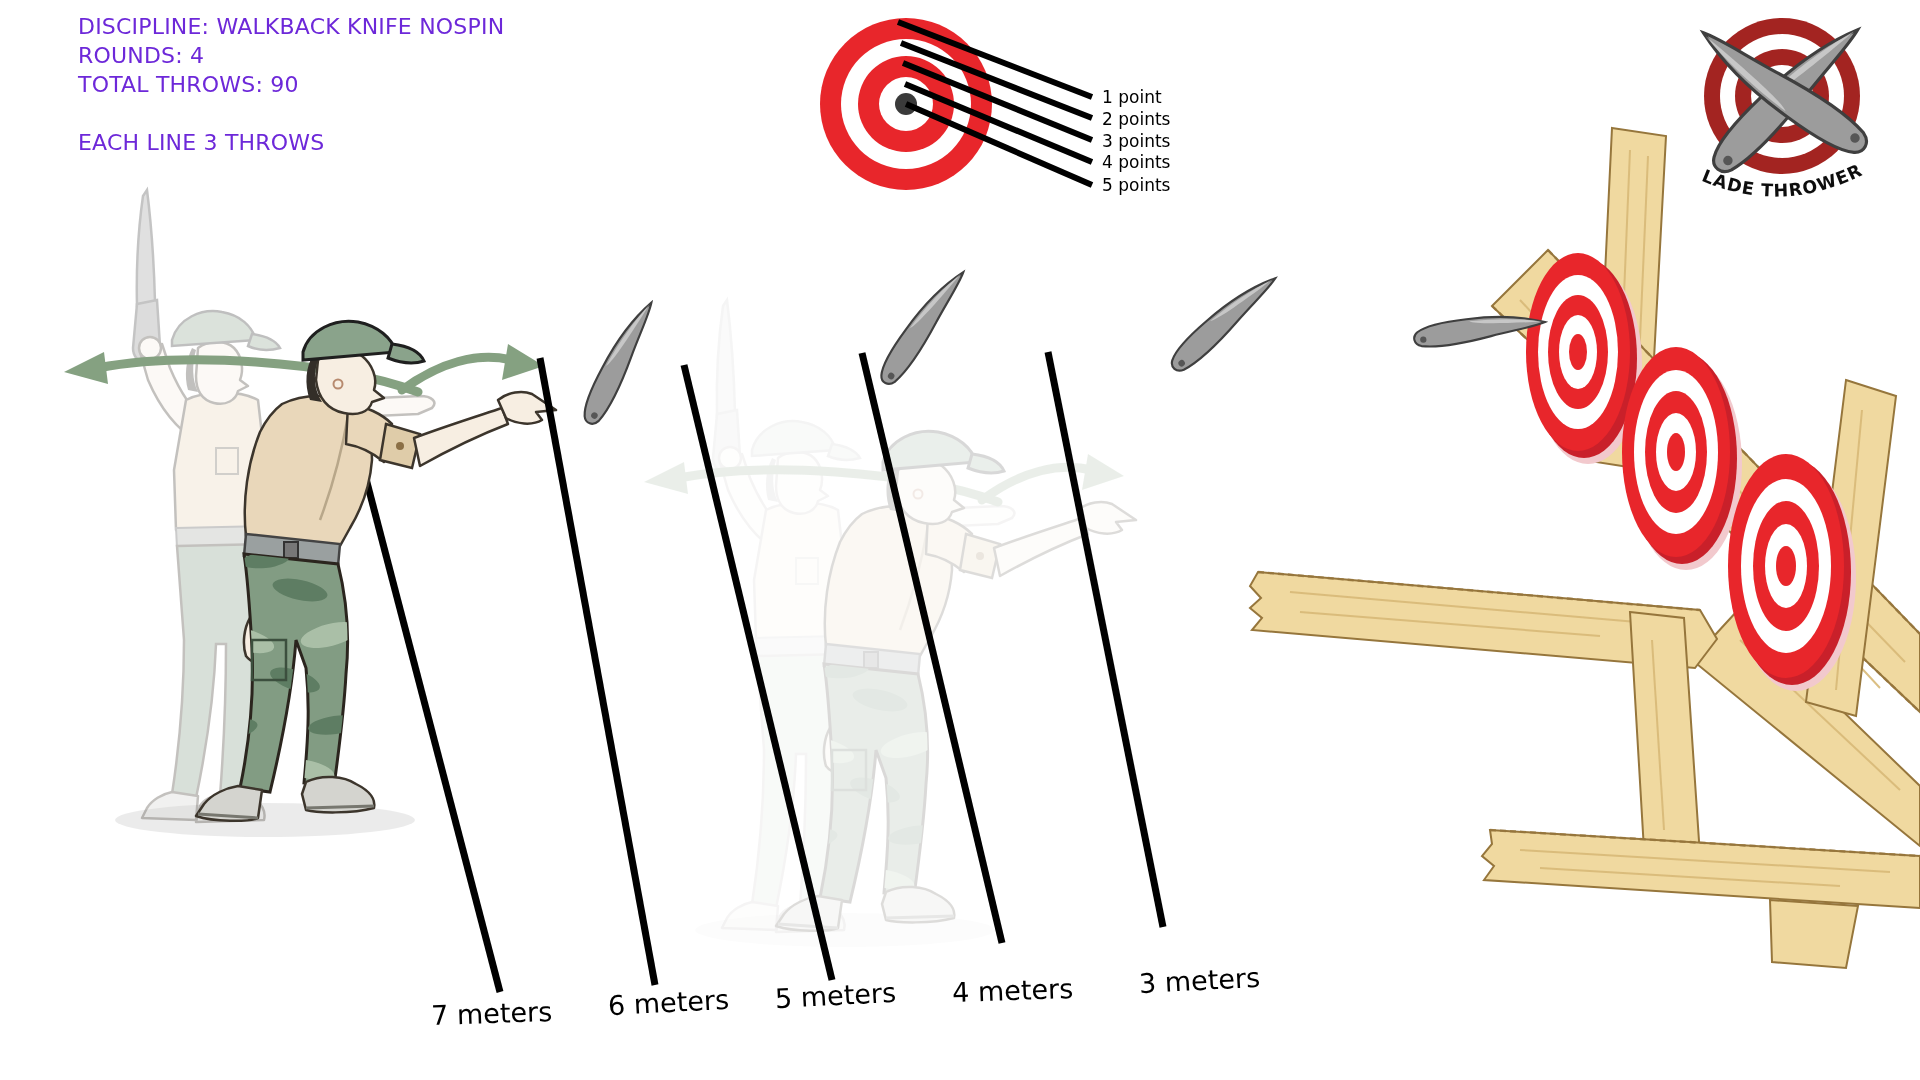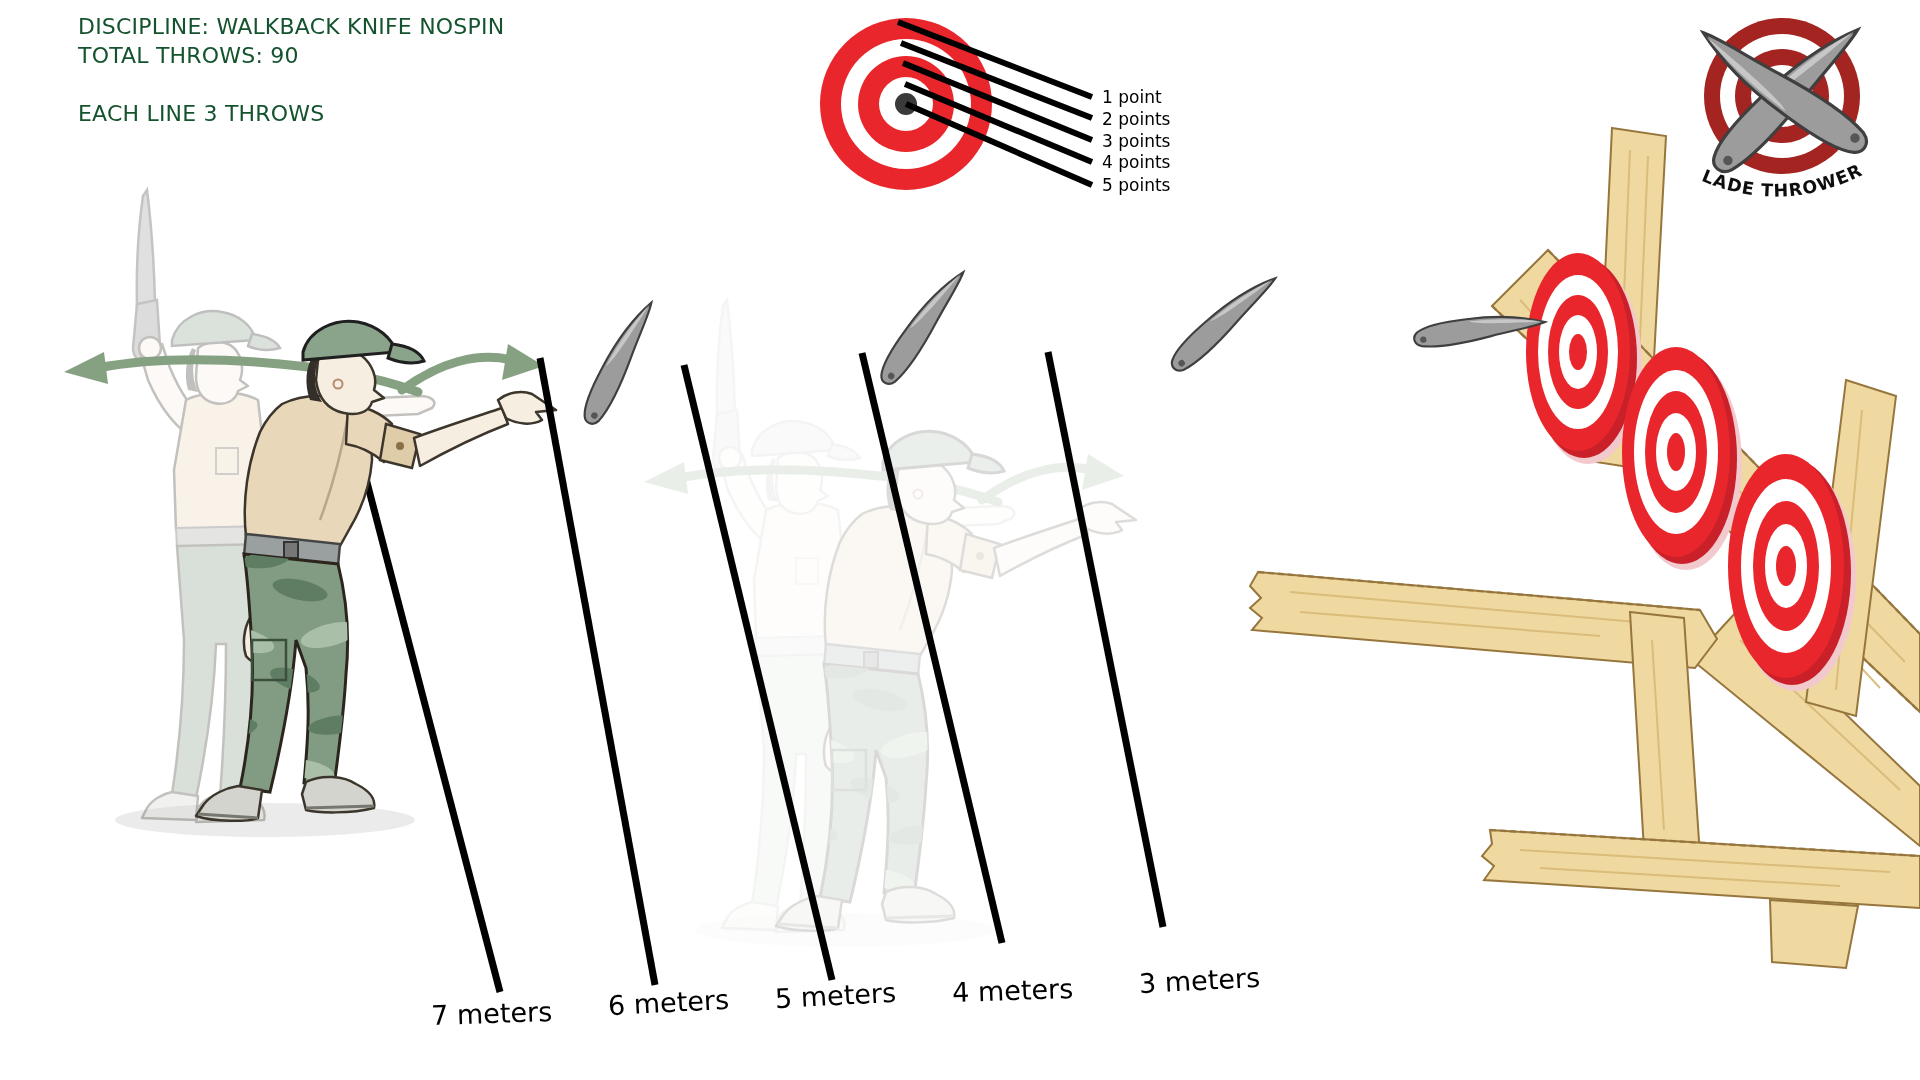--- a/index.html
+++ b/index.html
@@ -1,18 +1,18 @@
 <!DOCTYPE html>
 <html style="--target-red: #e8262b; --target-dark-red: #c9202a; --target-pink-shadow: #f2c9cd; --target-center-dark: #3a3a3a; --logo-red: #a32421; --wood: #f0d9a0; --wood-edge: #96763c; --wood-grain: #d7b877; --knife-gray: #9c9c9c; --knife-light: #cfcfcf; --knife-edge: #3f3f3f; --cap-green: #8aa38b; --shirt-tan: #e9d7ba; --skin: #f7eee2; --camo-base: #829c83; --camo-dark: #5e7d63; --camo-light: #aabfa7; --arrow-green: #85a181; --shoe-gray: #d4d4cf;"><head>
 <meta charset="utf-8">
 <style>
   html,body{margin:0;padding:0;background:#ffffff;}
   #stage{position:relative;width:1920px;height:1080px;background:#fff;overflow:hidden;
          font-family:"DejaVu Sans","Liberation Sans",sans-serif;}
-  .info{position:absolute;left:78px;top:12px;font-size:22px;line-height:29px;color:#14532d;
+  .info{position:absolute;left:78px;top:12px;font-size:22px;line-height:29px;color:#6d28d9;
         letter-spacing:.2px;white-space:nowrap;z-index:5;}
   .info .blank{height:29px;}
   .knife-gap{display:inline-block;width:38px;}
   svg{position:absolute;left:0;top:0;}
   .ptlabel{font-size:17px;fill:#000;}
   .distlabel{font-size:27px;fill:#000;}
   .logotext{font-size:17.5px;font-weight:bold;fill:#0d0d0d;letter-spacing:1px;}
   .wood{fill:var(--wood);stroke:var(--wood-edge);stroke-width:2;}
   .wood-stitch{fill:none;stroke:var(--wood-edge);stroke-width:2.4;stroke-dasharray:6 4;opacity:.8;}
   .grain{fill:none;stroke:var(--wood-grain);stroke-width:2;opacity:.9;}
@@ -247,19 +247,20 @@
     <g>
       <use href="#fknife" transform="translate(616,362) rotate(-58) scale(0.72)"></use>
       <use href="#fknife" transform="translate(920,326) rotate(-50) scale(0.72)"></use>
       <use href="#fknife" transform="translate(1221,321) rotate(-37) scale(0.72)"></use>
       <use href="#fknife" transform="translate(1478,327) rotate(-3) scale(0.70)"></use>
     </g>
   </svg>
 
   <div class="info">
     <div>DISCIPLINE: WALKBACK KNIFE NOSPIN</div>
+    <div>ROUNDS: 4</div>
     <div>TOTAL THROWS: 90</div>
     <div class="blank"></div>
     <div>EACH LINE 3 THROWS</div>
     <div class="blank"></div>
   </div>
 
 </div>
 
 </body></html>

